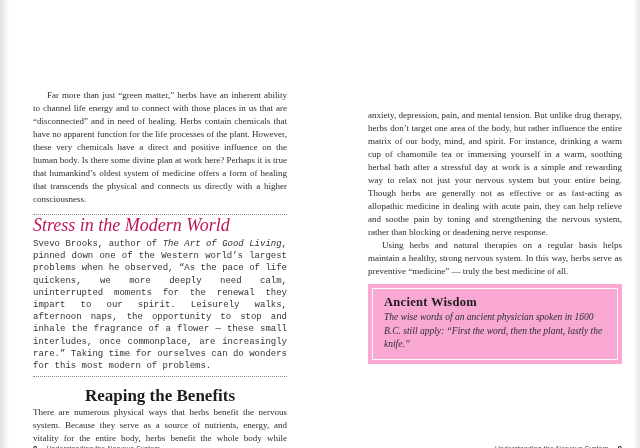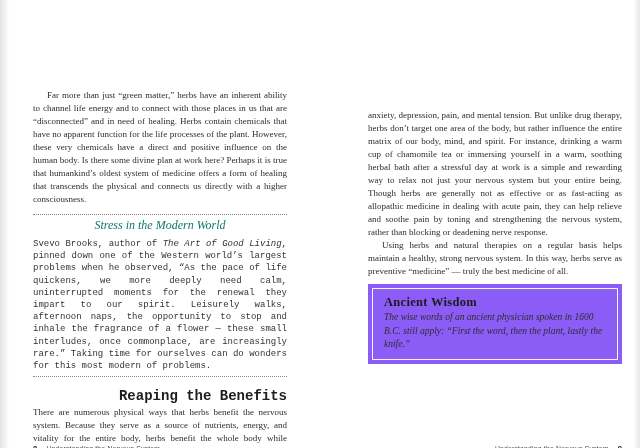--- a/index.html
+++ b/index.html
@@ -33,37 +33,37 @@
 
   .rule {
     border:none; height:0;
     border-top:1px dotted #8a8a8a;
     margin:8px 0 0 0;
   }
   .rule.bottom { margin-top:4px; }
 
   .sidebar-title {
     font-style:italic; font-weight:normal;
-    font-size:12px; line-height:19px;
-    text-align:center; color:#0f766e;
+    font-size:18px; line-height:19px;
+    color:#be185d;
     margin:1px 0 0 0;
   }
   .sidebar-body {
     font-family:Liberation Mono, monospace;
     font-size:9px; line-height:12.2px;
     text-align:justify; color:#343434;
     margin:3px 0 0 0;
   }
   .sidebar-body .book { font-style:italic; }
 
   .section-heading {
-    font-family:Liberation Mono, monospace;
+    font-family:Liberation Serif, serif;
     font-weight:bold;
-    font-size:14px; line-height:14px;
-    text-align:right; color:#1d1d1d;
+    font-size:17px; line-height:14px;
+    text-align:center; color:#1d1d1d;
     margin:12px 0 3px 0;
   }
 
   .wisdom-box { margin-top:6px; background:#e3e3e3; padding:4px; }
   .wisdom-inner { border:1px solid #f7f7f7; padding:5px 11px 7px 11px; }
   .wisdom-title {
     font-weight:bold; font-size:12.5px; line-height:16px;
     color:#1b1b1b; letter-spacing:0.3px;
   }
   .wisdom-body {
@@ -109,21 +109,21 @@
     <div class="footer">
       <span class="pagenum">8</span><span class="runtitle">Understanding the Nervous System</span>
     </div>
   </div>
 
   <div class="page right">
     <p class="body-text">anxiety, depression, pain, and mental tension. But unlike drug therapy, herbs don’t target one area of the body, but rather influence the entire matrix of our body, mind, and spirit. For instance, drinking a warm cup of chamomile tea or immersing yourself in a warm, soothing herbal bath after a stressful day at work is a simple and rewarding way to relax not just your nervous system but your entire being. Though herbs are generally not as effective or as fast-acting as allopathic medicine in dealing with acute pain, they can help relieve and soothe pain by toning and strengthening the nervous system, rather than blocking or deadening nerve response.</p>
 
     <p class="body-text indent">Using herbs and natural therapies on a regular basis helps maintain a healthy, strong nervous system. In this way, herbs serve as preventive “medicine” — truly the best medicine of all.</p>
 
-    <div class="wisdom-box" style="background: #8b5cf6;">
+    <div class="wisdom-box" style="background: #f9a8d4;">
       <div class="wisdom-inner" style="border-color: rgb(247, 247, 247);">
         <div class="wisdom-title">Ancient Wisdom</div>
         <div class="wisdom-body">The wise words of an ancient physician spoken in 1600 B.C. still apply: “First the word, then the plant, lastly the knife.”</div>
       </div>
     </div>
 
     <div class="footer">
       <span class="runtitle">Understanding the Nervous System</span><span class="pagenum">9</span>
     </div>
   </div>

